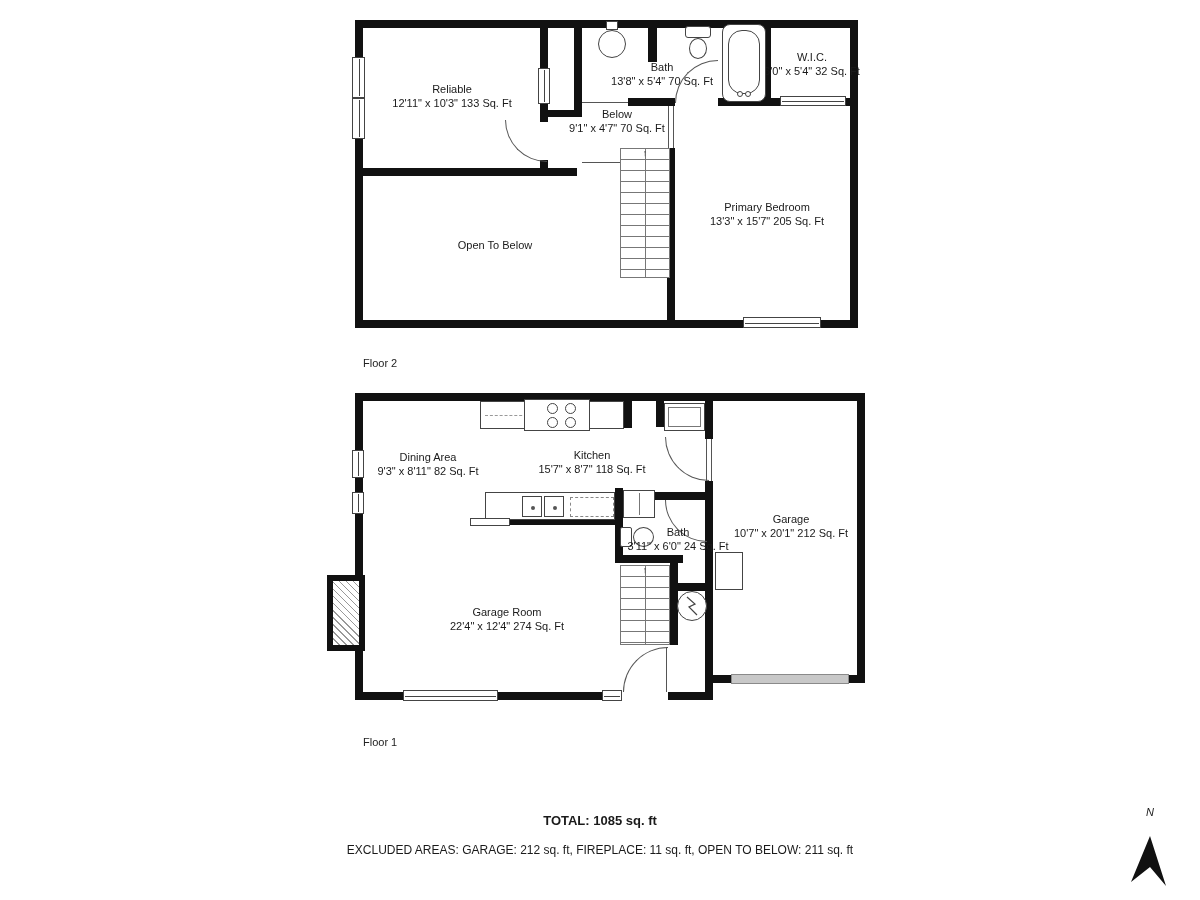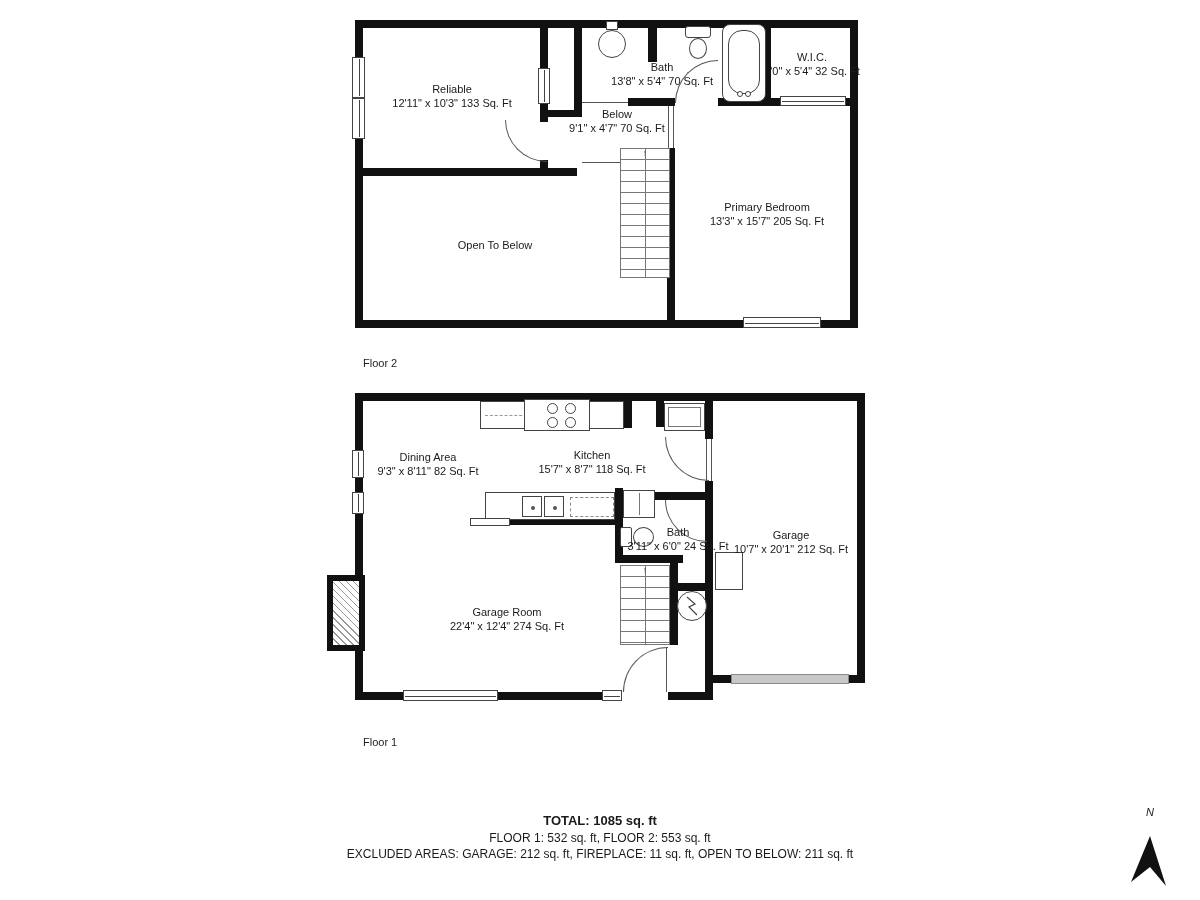--- a/index.html
+++ b/index.html
@@ -25,21 +25,21 @@
           background:#fff repeating-linear-gradient(to bottom,rgba(0,0,0,0) 0 10px,#777 10px 11px);z-index:1;}
   .rail{position:absolute;top:0;bottom:0;left:50%;width:1px;background:#777;}
   .uparrow{position:absolute;top:-1px;left:50%;transform:translateX(-50%);font-size:9px;color:#444;line-height:10px;background:transparent;}
   .round{border-radius:50%;}
   .burner{position:absolute;width:11px;height:11px;border:1px solid #444;border-radius:50%;box-sizing:border-box;background:#fff;}
   .dot{position:absolute;width:4px;height:4px;border-radius:50%;background:#555;}
   .fireplace{position:absolute;box-sizing:border-box;border:6px solid #111;
              background:repeating-linear-gradient(45deg,#fff 0 4px,#999 4px 5px);z-index:2;}
   .garage-door{position:absolute;background:#c8c8c8;border:1px solid #8a8a8a;box-sizing:border-box;z-index:3;}
   .summary{position:absolute;left:0;width:1200px;text-align:center;z-index:5;}
-  .summary .s1{font-size:13px;font-weight:bold;margin:0 0 3px 0;text-align:center;}
+  .summary .s1{font-size:13px;font-weight:bold;margin:0 0 15px 0;text-align:center;}
   .summary .s2,.summary .s3{font-size:12px;margin:0 0 2px 0;}
   .summary .disc{font-size:9px;color:#222;margin-top:12px;}
   .tub-in{position:absolute;left:5px;top:5px;width:32px;height:64px;border:1px solid #444;
           border-radius:14px;box-sizing:border-box;}
   .fdot{position:absolute;width:4px;height:4px;border:1px solid #444;border-radius:50%;background:#fff;}
 </style>
 </head>
 <body>
 
 <div id="canvas">
@@ -203,34 +203,33 @@
       <span class="dims">9'3" x 8'11" 82 Sq. Ft</span>
     </div>
     <div class="label" style="left:239px;top:55px;">
       <span class="nm">Kitchen</span>
       <span class="dims">15'7" x 8'7" 118 Sq. Ft</span>
     </div>
     <div class="label" style="left:325px;top:132px;">
       <span class="nm">Bath</span>
       <span class="dims">3'11" x 6'0" 24 Sq. Ft</span>
     </div>
-    <div class="label" style="left:438px;top:135px;">
+    <div class="label" style="left:438px;top:119px;">
       <span class="nm">Garage</span>
       <span class="dims">10'7" x 20'1" 212 Sq. Ft</span>
     </div>
     <div class="label" style="left:154px;top:212px;">
       <span class="nm">Garage Room</span>
       <span class="dims">22'4" x 12'4" 274 Sq. Ft</span>
     </div>
   </div>
   <div class="floor-tag" style="left:363px;top:736px;">Floor 1</div>
 
   <div class="summary" style="top:813px;">
     <div class="s1">TOTAL: 1085 sq. ft</div>
-    <div class="s2">FLOOR 1: 532 sq. ft, FLOOR 2: 553 sq. ft</div>
     <div class="s3">EXCLUDED AREAS: GARAGE: 212 sq. ft, FIREPLACE: 11 sq. ft, OPEN TO BELOW: 211 sq. ft</div>
   </div>
 
   <div style="position:absolute;left:1124px;top:806px;width:52px;height:86px;">
     <div style="position:absolute;left:26px;top:0;transform:translateX(-50%);font-size:11px;font-style:italic;">N</div>
     <svg width="52" height="86" viewBox="0 0 52 86" style="position:absolute;left:0;top:0;">
       <polygon points="26,30 7,76 26,61 42,80" fill="#111"></polygon>
     </svg>
   </div>
 

